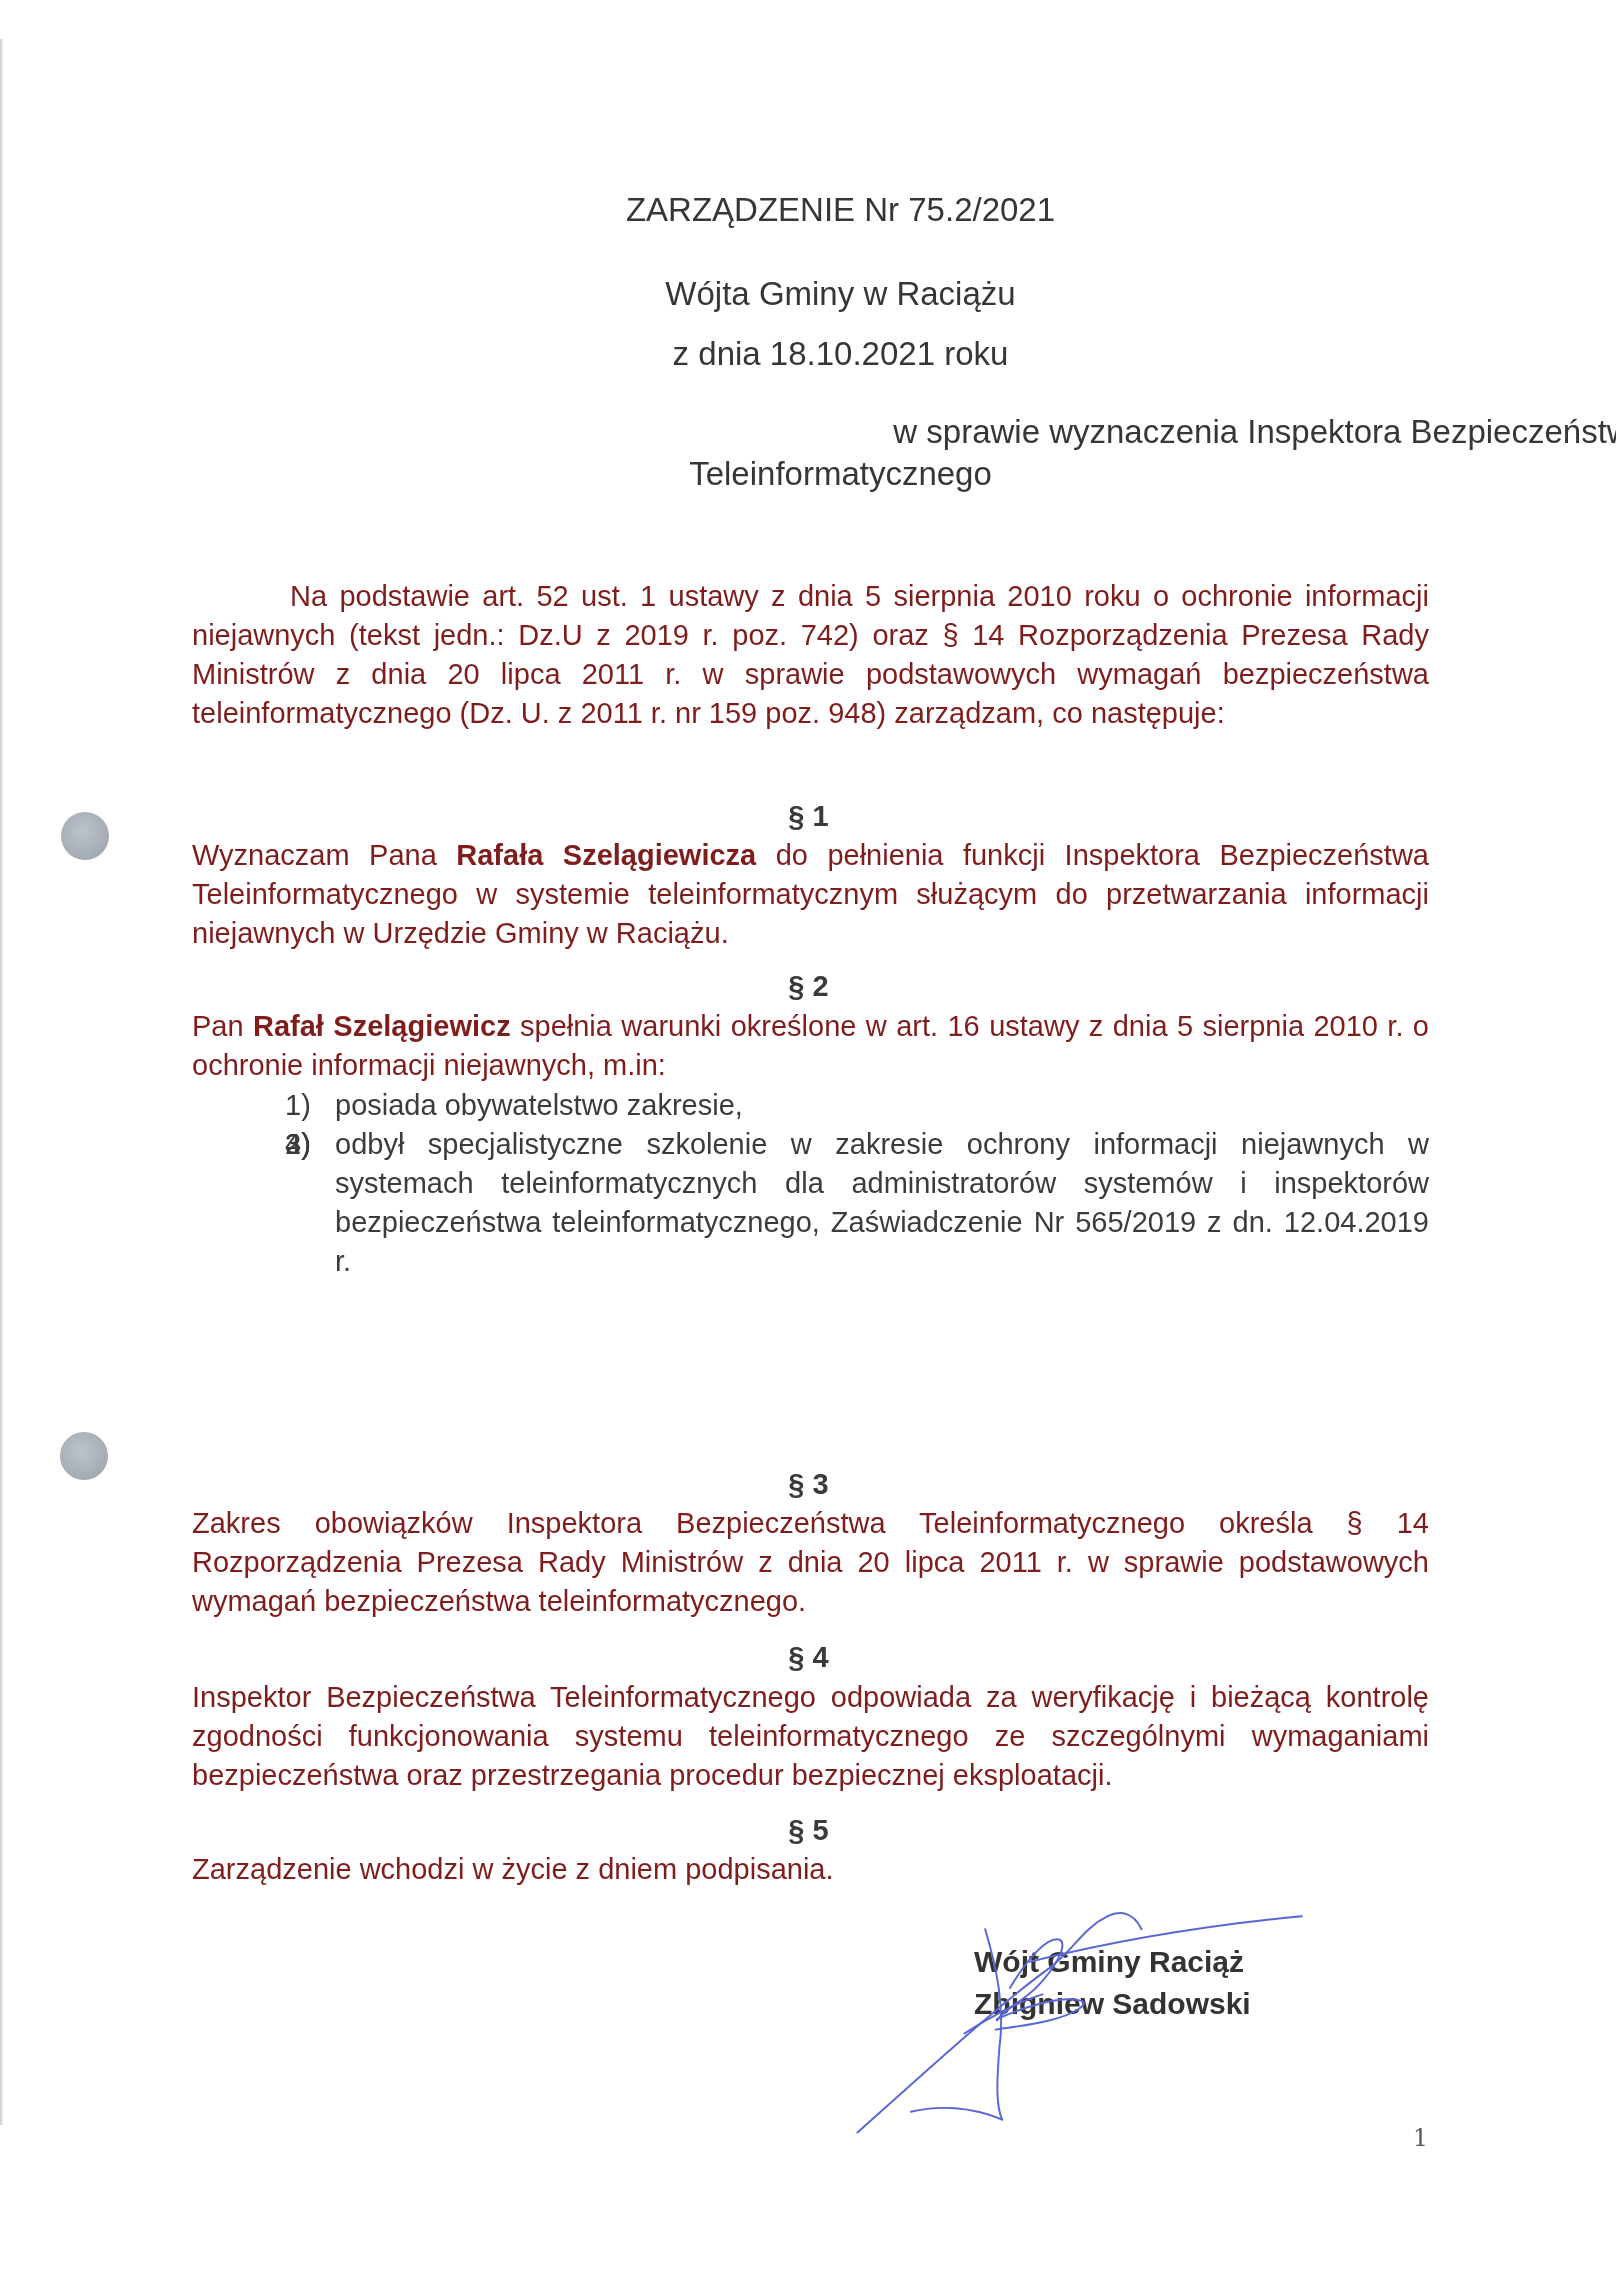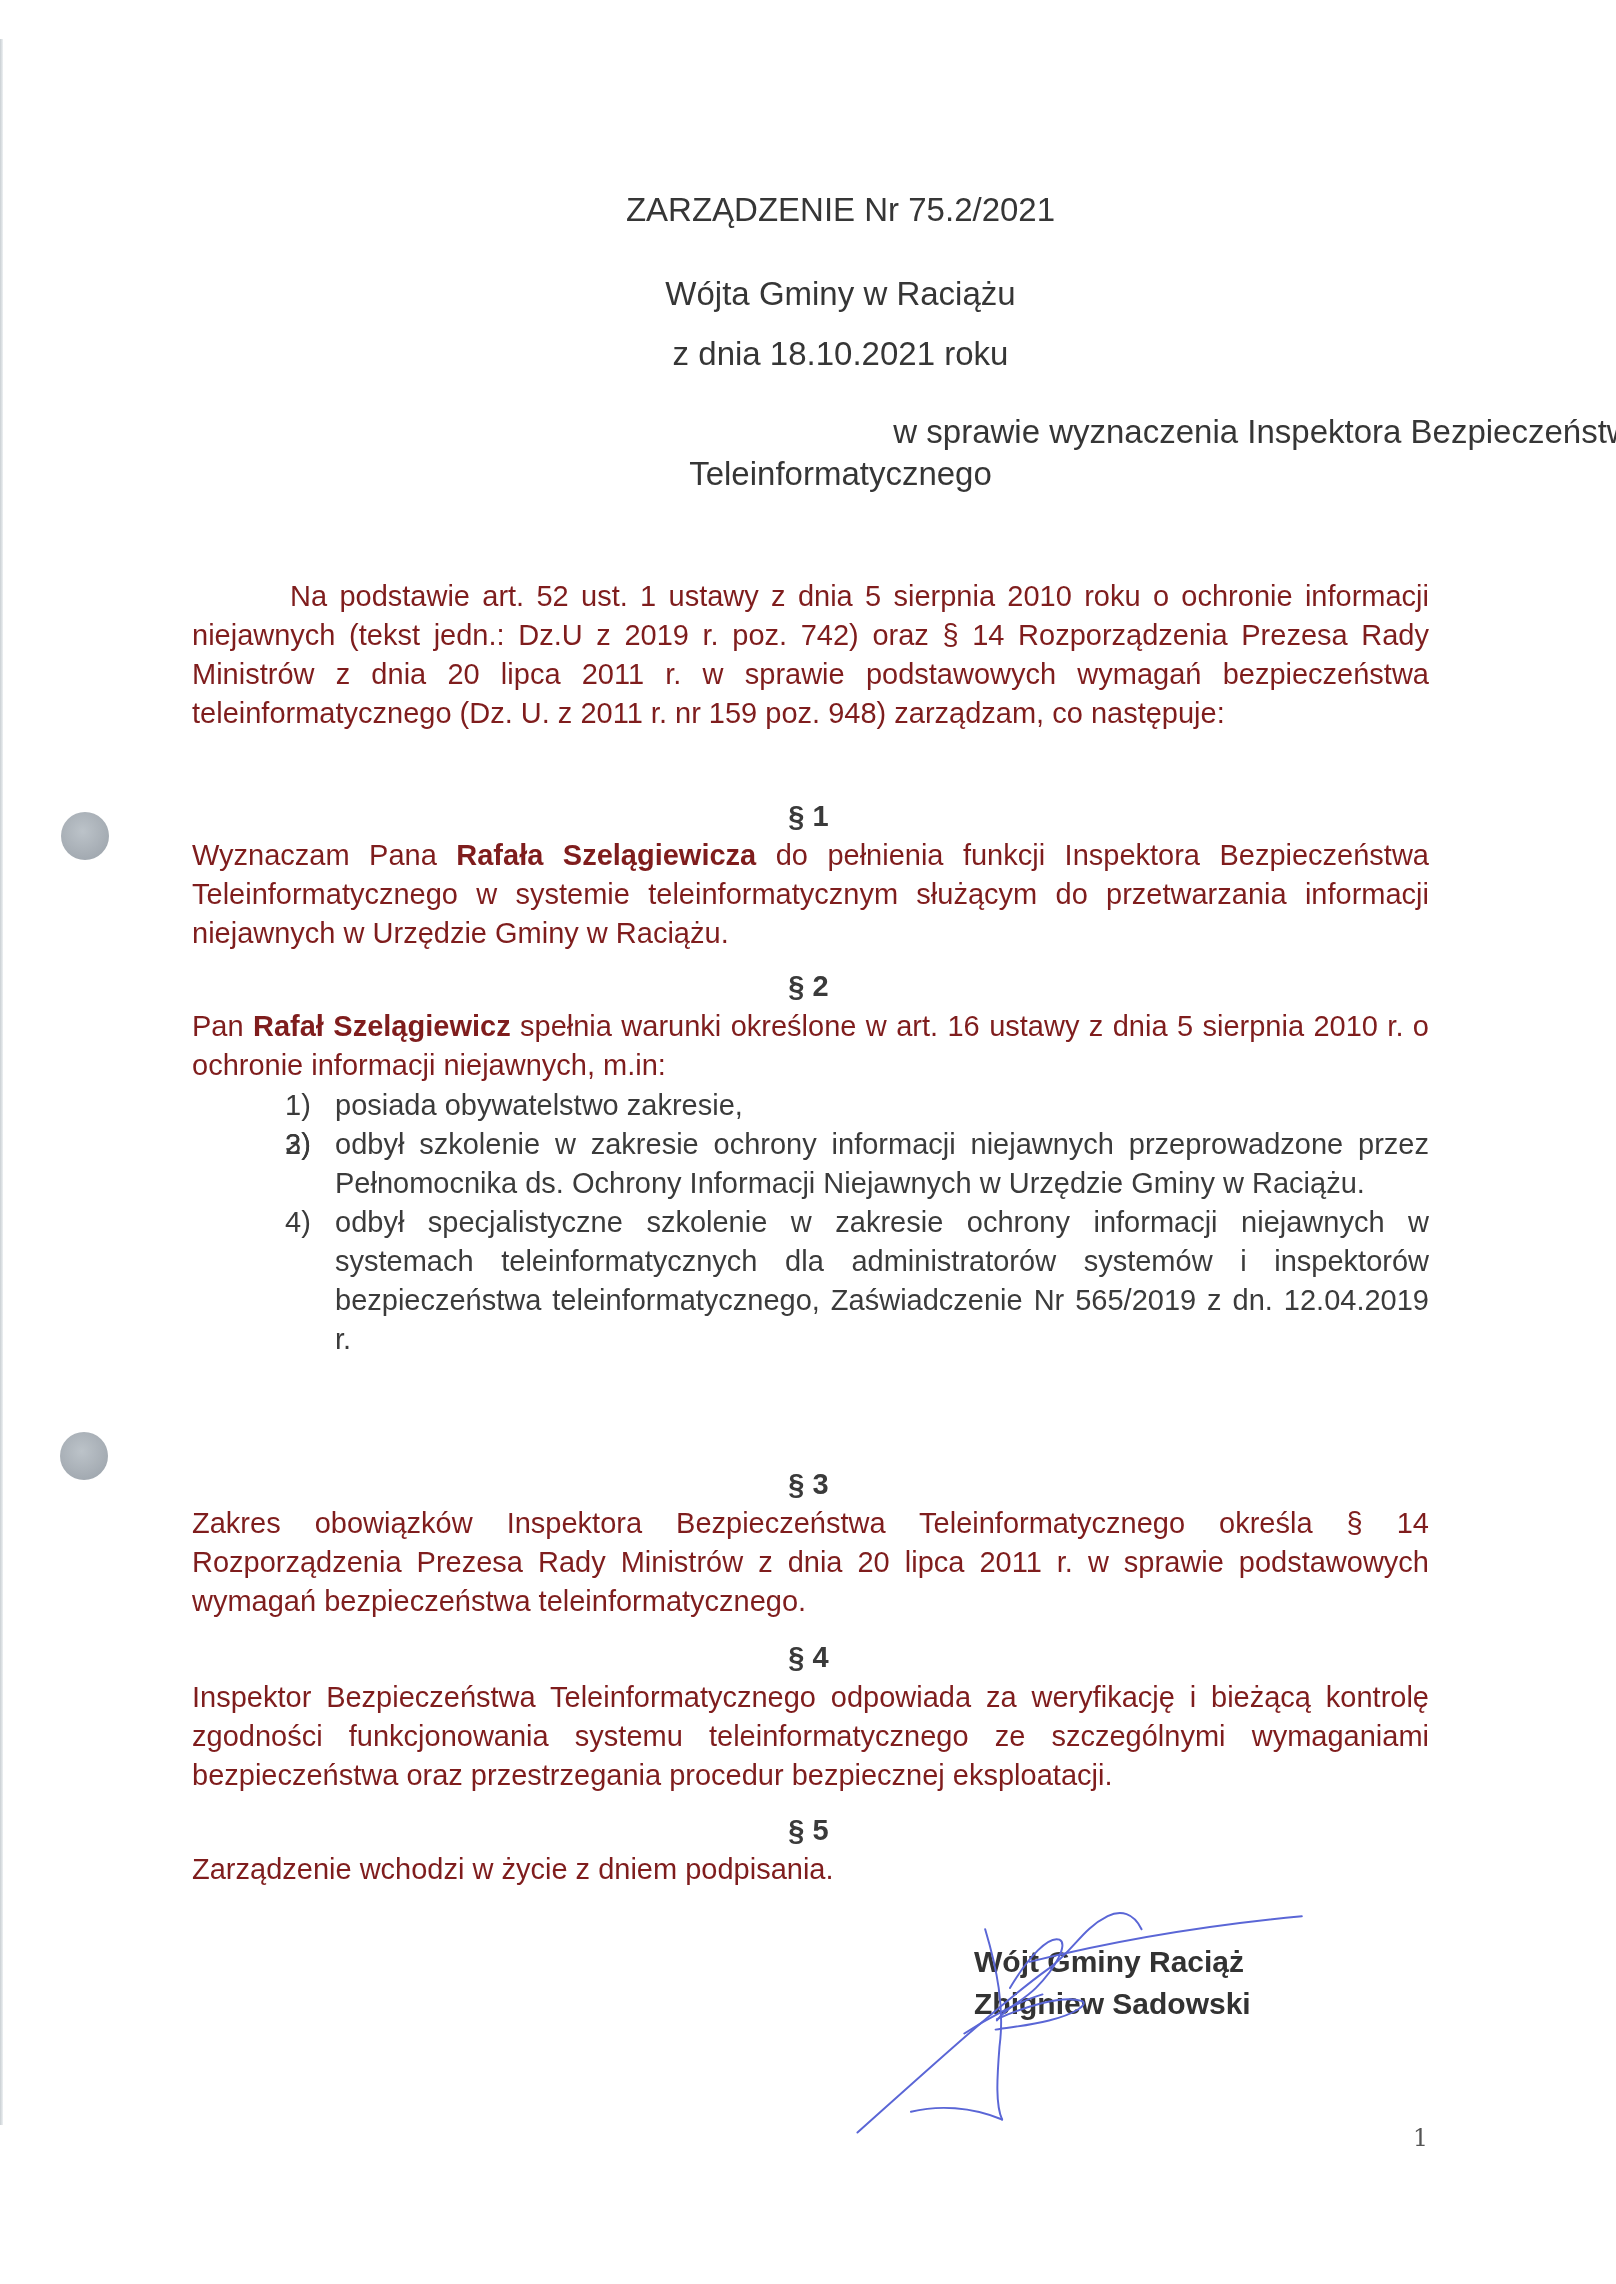--- a/index.html
+++ b/index.html
@@ -142,21 +142,21 @@
 
 <div class="section-mark sec1">§ 1</div>
 <div class="body-text p1"><span>Wyznaczam Pana </span><b class="name">Rafała Szelągiewicza</b><span> do pełnienia funkcji Inspektora Bezpieczeństwa Teleinformatycznego w systemie teleinformatycznym służącym do przetwarzania informacji niejawnych w Urzędzie Gminy w Raciążu.</span></div>
 
 <div class="section-mark sec2">§ 2</div>
 <div class="body-text p2"><span>Pan </span><b class="name">Rafał Szelągiewicz</b><span> spełnia warunki określone w  art. 16 ustawy z dnia 5 sierpnia 2010 r. o ochronie informacji niejawnych, m.in:</span></div>
 
 <ul class="list">
   <li><span class="num">1)</span><span>posiada obywatelstwo zakresie,</span></li>
   <li><span class="num">2)</span></li>
-  <li><span class="num">3)</span><span>odbył szkolenie w zakresie ochrony informacji niejawnych przeprowadzone przez Pełnomocnika ds. Ochrony Informacji Niejawnych w Urzędzie Gminy w Raciążu.</span></li>
+  <li><span class="num">3)</span></li>
   <li><span class="num">4)</span><span>odbył specjalistyczne szkolenie w zakresie ochrony informacji niejawnych w systemach teleinformatycznych dla administratorów systemów i inspektorów bezpieczeństwa teleinformatycznego, Zaświadczenie Nr 565/2019 z dn. 12.04.2019 r.</span></li>
 </ul>
 
 <div class="section-mark sec3">§ 3</div>
 <div class="body-text p3">Zakres obowiązków Inspektora Bezpieczeństwa Teleinformatycznego określa § 14 Rozporządzenia Prezesa Rady Ministrów z dnia 20 lipca 2011 r. w sprawie podstawowych wymagań bezpieczeństwa teleinformatycznego.</div>
 
 <div class="section-mark sec4">§ 4</div>
 <div class="body-text p4">Inspektor Bezpieczeństwa Teleinformatycznego odpowiada za weryfikację i bieżącą kontrolę zgodności funkcjonowania systemu teleinformatycznego ze szczególnymi wymaganiami bezpieczeństwa oraz przestrzegania procedur bezpiecznej eksploatacji.</div>
 
 <div class="section-mark sec5">§ 5</div>

